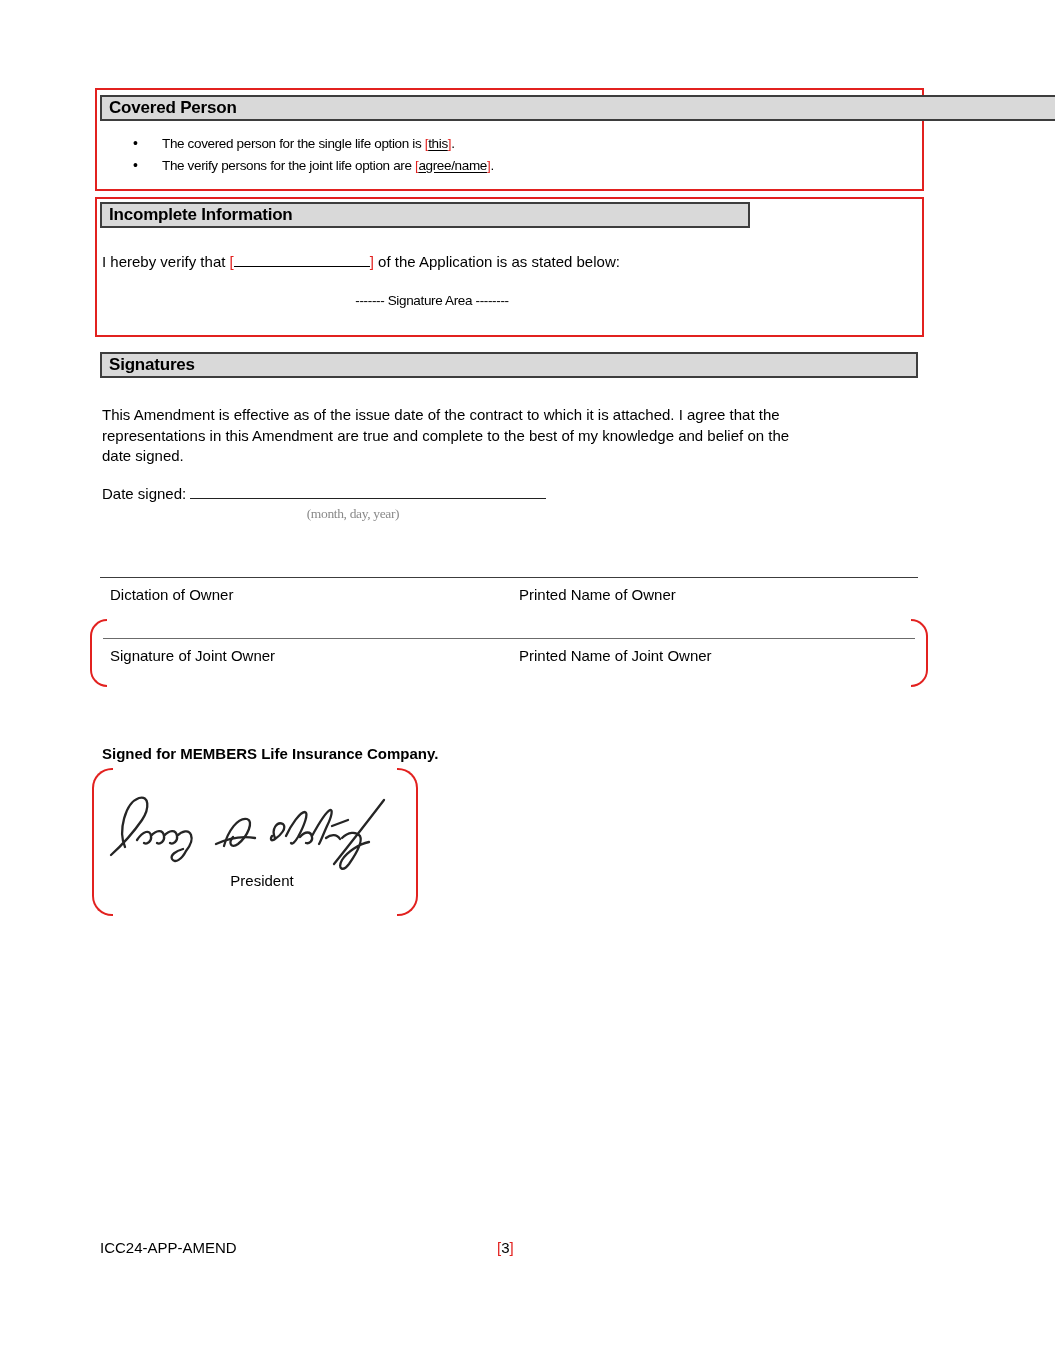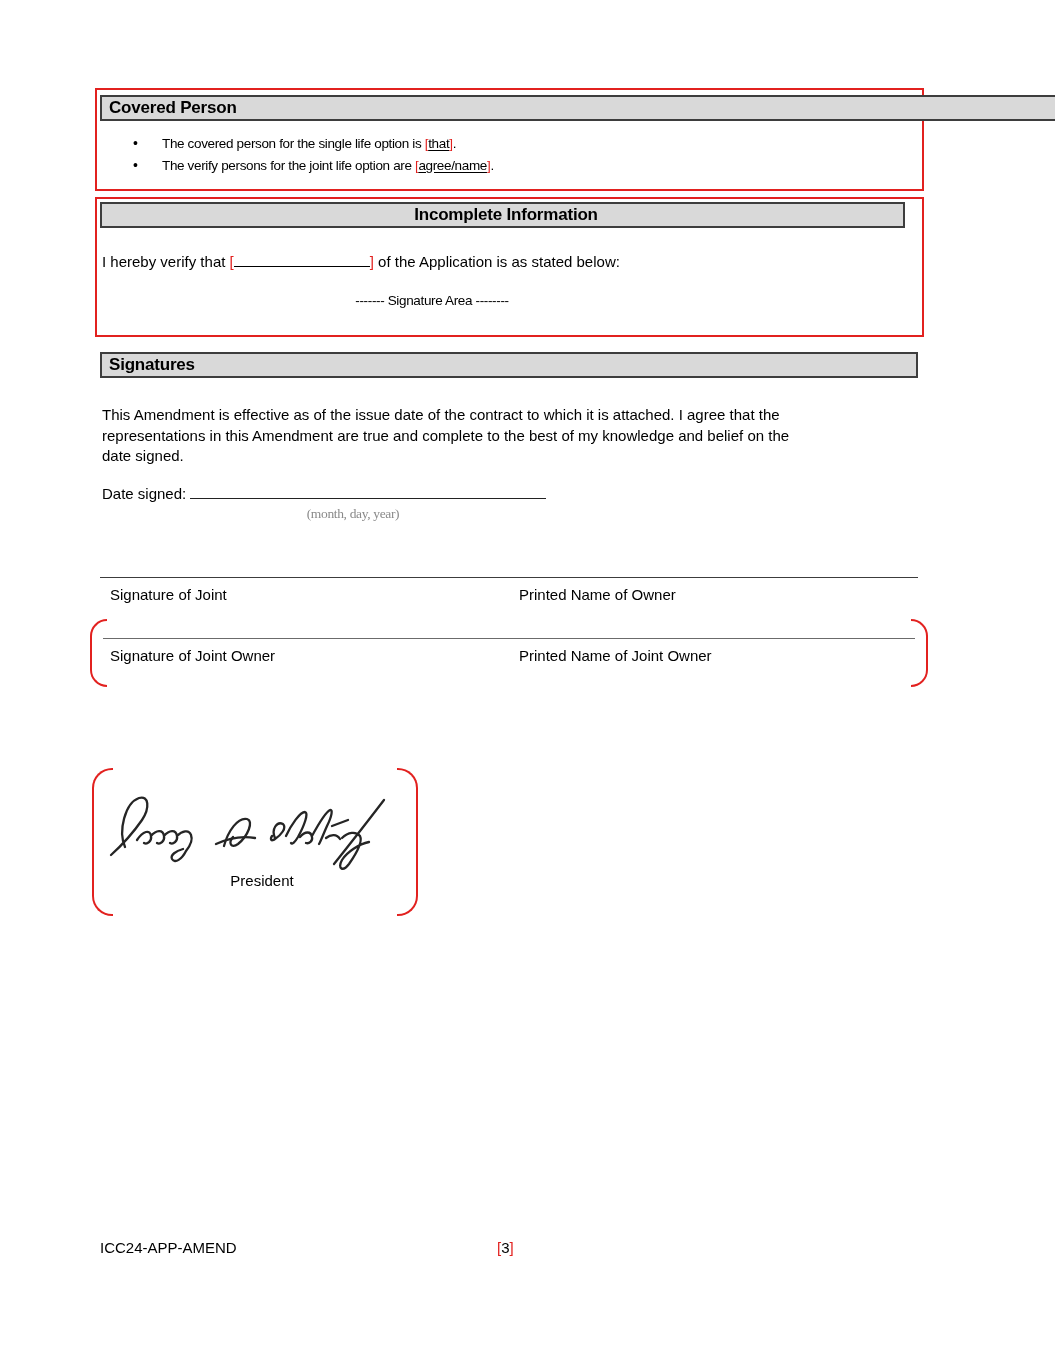--- a/index.html
+++ b/index.html
@@ -48,30 +48,30 @@
 
 <div class="page">
 
   <div class="redbox" style="left:95px;top:88px;width:829px;height:103px;"></div>
   <div class="sechead" style="left:100px;top:95px;width:957px;">
     <span>Covered Person</span>
   </div>
   <ul class="bullets condensed abs" style="left:131px;top:136px;width:760px;">
     <li>
       <span class="dot">•</span>
-      <span>The covered person for the single life option is </span><span class="red">[</span><span class="ufield">that</span><span class="red">]</span><span>.</span>
+      <span>The covered person for the single life option is </span><span class="red">[</span><span class="ufield">this</span><span class="red">]</span><span>.</span>
     </li>
     <li>
       <span class="dot">•</span>
       <span>The verify persons for the joint life option are </span><span class="red">[</span><span class="ufield">agree/name</span><span class="red">]</span><span>.</span>
     </li>
   </ul>
 
   <div class="redbox" style="left:95px;top:197px;width:829px;height:140px;"></div>
-  <div class="sechead" style="left:100px;top:202px;width:805px;text-align:center;">
+  <div class="sechead" style="left:100px;top:202px;width:650px;">
     <span>Incomplete Information</span>
   </div>
   <div class="abs body15" style="left:102px;top:252px;width:780px;">
     <span>I hereby verify that </span><span class="red">[</span><span class="blankline"></span><span class="red">]</span><span> of the Application is as stated below:</span>
   </div>
   <div class="abs condensed center" style="left:100px;top:293px;width:664px;">------- Signature Area --------</div>
 
   <div class="sechead" style="left:100px;top:352px;width:818px;">
     <span>Signatures</span>
   </div>
@@ -81,29 +81,30 @@
   </div>
 
   <div class="abs body15" style="left:102px;top:405px;width:810px;">
     <div>This Amendment is effective as of the issue date of the contract to which it is attached. I agree that the</div>
     <div>representations in this Amendment are true and complete to the best of my knowledge and belief on the</div>
     <div>date signed.</div>
   </div>
   <div class="abs condensed hint center" style="left:200px;top:506px;width:306px;font-family:Liberation Serif, serif;">(month, day, year)</div>
 
   <div class="hline" style="left:100px;top:577px;width:818px;"></div>
-  <div class="abs body15" style="left:110px;top:585px;">Signature of Joint</div>
+  <div class="abs body15" style="left:110px;top:585px;">Dictation of Owner</div>
   <div class="abs body15" style="left:519px;top:585px;">Printed Name of Owner</div>
 
   <div class="rb left" style="left:90px;top:619px;width:17px;height:68px;"></div>
   <div class="rb right" style="left:911px;top:619px;width:17px;height:68px;"></div>
   <div class="hline gray" style="left:103px;top:638px;width:812px;"></div>
   <div class="abs body15" style="left:110px;top:646px;">Signature of Joint Owner</div>
   <div class="abs body15" style="left:519px;top:646px;">Printed Name of Joint Owner</div>
 
+  <div class="abs body15 bold" style="left:102px;top:744px;">Signed for MEMBERS Life Insurance Company.</div>
 
   <div class="rb left biglb" style="left:92px;top:768px;width:21px;height:148px;"></div>
   <div class="rb right bigrb" style="left:397px;top:768px;width:21px;height:148px;"></div>
 
   <svg class="sig abs" style="left:103px;top:787px;" width="305" height="88" viewBox="0 0 305 88" role="img" aria-label="Tammy L Schultz">
     <path d="M22,60 C15,44 22,16 36,11 C46,8 47,21 39,33 C30,46 18,59 8,68"></path>
     <path d="M34,53 C40,44 47,42 48,49 C49,54 44,58 41,56 M48,49 C53,43 60,42 61,49 C62,54 57,58 54,56 M61,49 C66,43 73,42 74,49 C75,54 70,58 67,56 M74,49 C79,44 86,42 88,48 C90,53 87,59 83,64 C79,72 72,77 69,72 C67,68 73,64 80,62"></path>
     <path d="M121,59 C125,44 135,30 144,32 C151,34 145,49 135,57 C128,62 125,56 130,50"></path>
     <path d="M113,57 C126,51 141,49 152,51"></path>
     <path d="M172,51 C168,42 174,34 180,37 C184,41 178,48 172,52 C168,55 167,52 169,49"></path>

